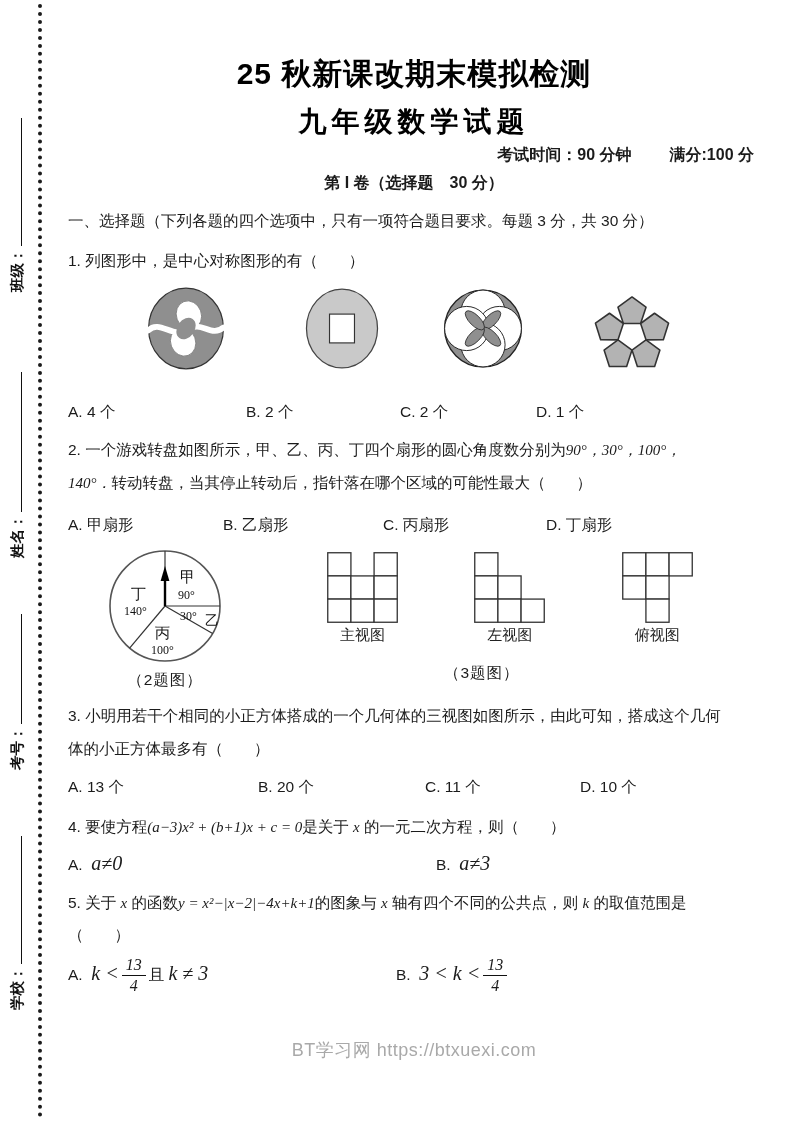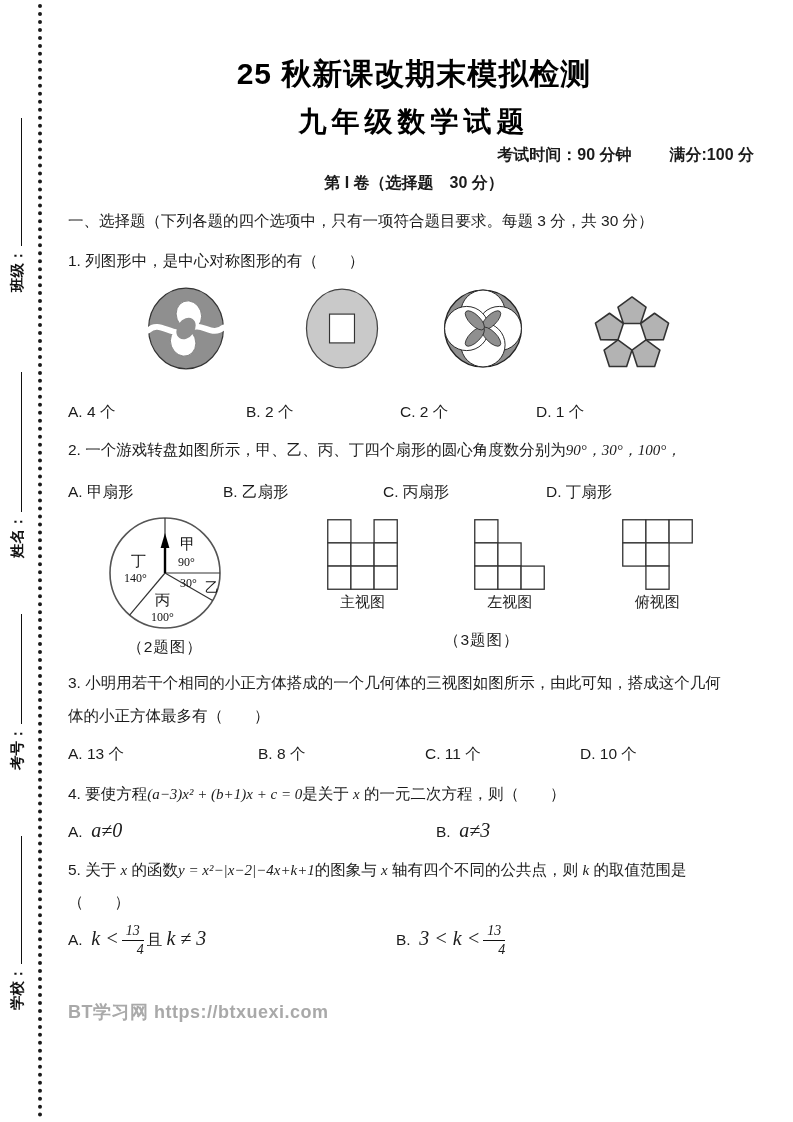--- a/index.html
+++ b/index.html
@@ -27,25 +27,25 @@
   .m{font-family:"Liberation Serif","DejaVu Serif",serif;font-style:italic;font-size:15px;text-align:center;}
   .optrow{display:flex;font-size:15.5px;line-height:22px;align-items:flex-start;}
   .optrow .m{font-size:20px;}
   
   .figrow1{display:flex;margin-top:6px;height:101px;align-items:flex-start;}
   .figrow1 svg{display:block;}
   .figrow2{display:flex;margin-top:8px;align-items:flex-start;}
   .figcol{display:flex;flex-direction:column;align-items:center;}
   .viewlabel{font-size:15px;margin-top:3px;color:#222;}
   .figcaption{font-size:15.5px;letter-spacing:1px;}
-  .frac{display:inline-block;text-align:right;vertical-align:middle;margin:0 3px;
-    font-family:"Liberation Serif","DejaVu Serif",serif;font-style:italic;font-size:14px;}
+  .frac{display:inline-block;text-align:center;vertical-align:middle;margin:0 3px;
+    font-family:"Liberation Serif","DejaVu Serif",serif;font-style:italic;font-size:16px;}
   .frac .num{display:block;border-bottom:1.2px solid #111;padding:0 4px 1px 4px;line-height:1.15;}
   .frac .den{display:block;line-height:1.15;padding-top:1px;}
-  .footer{margin-top:42px;text-align:left;font-size:18px;color:#a9a9a9;letter-spacing:0.5px;font-weight:bold;}
+  .footer{margin-top:42px;text-align:center;font-size:18px;color:#a9a9a9;letter-spacing:0.5px;}
   svg text{font-family:"Liberation Sans","DejaVu Sans",sans-serif;}
   svg .deg{font-family:"Liberation Serif","DejaVu Serif",serif;}
 </style>
 </head>
 <body>
 
 <div class="side-rule"></div>
 
 <div class="side-field" style="top:292px">
   <span>班级：</span><span class="side-line" style="width:128px"></span>
@@ -109,20 +109,23 @@
 
   <div class="optrow" style="margin-top:22px">
     <span style="width:178px">A. 4 个</span>
     <span style="width:154px">B. 2 个</span>
     <span style="width:136px">C. 2 个</span>
     <span>D. 1 个</span>
   </div>
 
   <div class="line" style="margin-top:16px">
     <span>2. 一个游戏转盘如图所示，甲、乙、丙、丁四个扇形的圆心角度数分别为</span><span class="m">90°，30°，100°，</span>
+  </div>
+  <div class="line" style="margin-top:11px">
+    <span class="m">140°．</span><span>转动转盘，当其停止转动后，指针落在哪个区域的可能性最大（　　）</span>
   </div>
   <div class="optrow" style="margin-top:20px">
     <span style="width:155px">A. 甲扇形</span>
     <span style="width:160px">B. 乙扇形</span>
     <span style="width:163px">C. 丙扇形</span>
     <span>D. 丁扇形</span>
   </div>
 
   <div class="figrow2">
     <div class="figcol" style="margin-left:37px">
@@ -189,21 +192,21 @@
         </g>
       </svg>
       <div class="viewlabel">俯视图</div>
     </div>
   </div>
 
   <div class="line" style="margin-top:14px">3. 小明用若干个相同的小正方体搭成的一个几何体的三视图如图所示，由此可知，搭成这个几何</div>
   <div class="line" style="margin-top:11px">体的小正方体最多有（　　）</div>
   <div class="optrow" style="margin-top:16px">
     <span style="width:190px">A. 13 个</span>
-    <span style="width:167px">B. 8 个</span>
+    <span style="width:167px">B. 20 个</span>
     <span style="width:155px">C. 11 个</span>
     <span>D. 10 个</span>
   </div>
 
   <div class="line" style="margin-top:16px;line-height:26px">
     <span>4. 要使方程</span><span class="m">(a−3)x² + (b+1)x + c = 0</span><span>是关于</span> <span class="m">x</span> <span>的一元二次方程，则（　　）</span>
   </div>
   <div class="optrow" style="margin-top:12px">
     <span style="width:368px"><span>A.</span>&nbsp; <span class="m">a≠0</span></span>
     <span><span>B.</span>&nbsp; <span class="m">a≠3</span></span>

